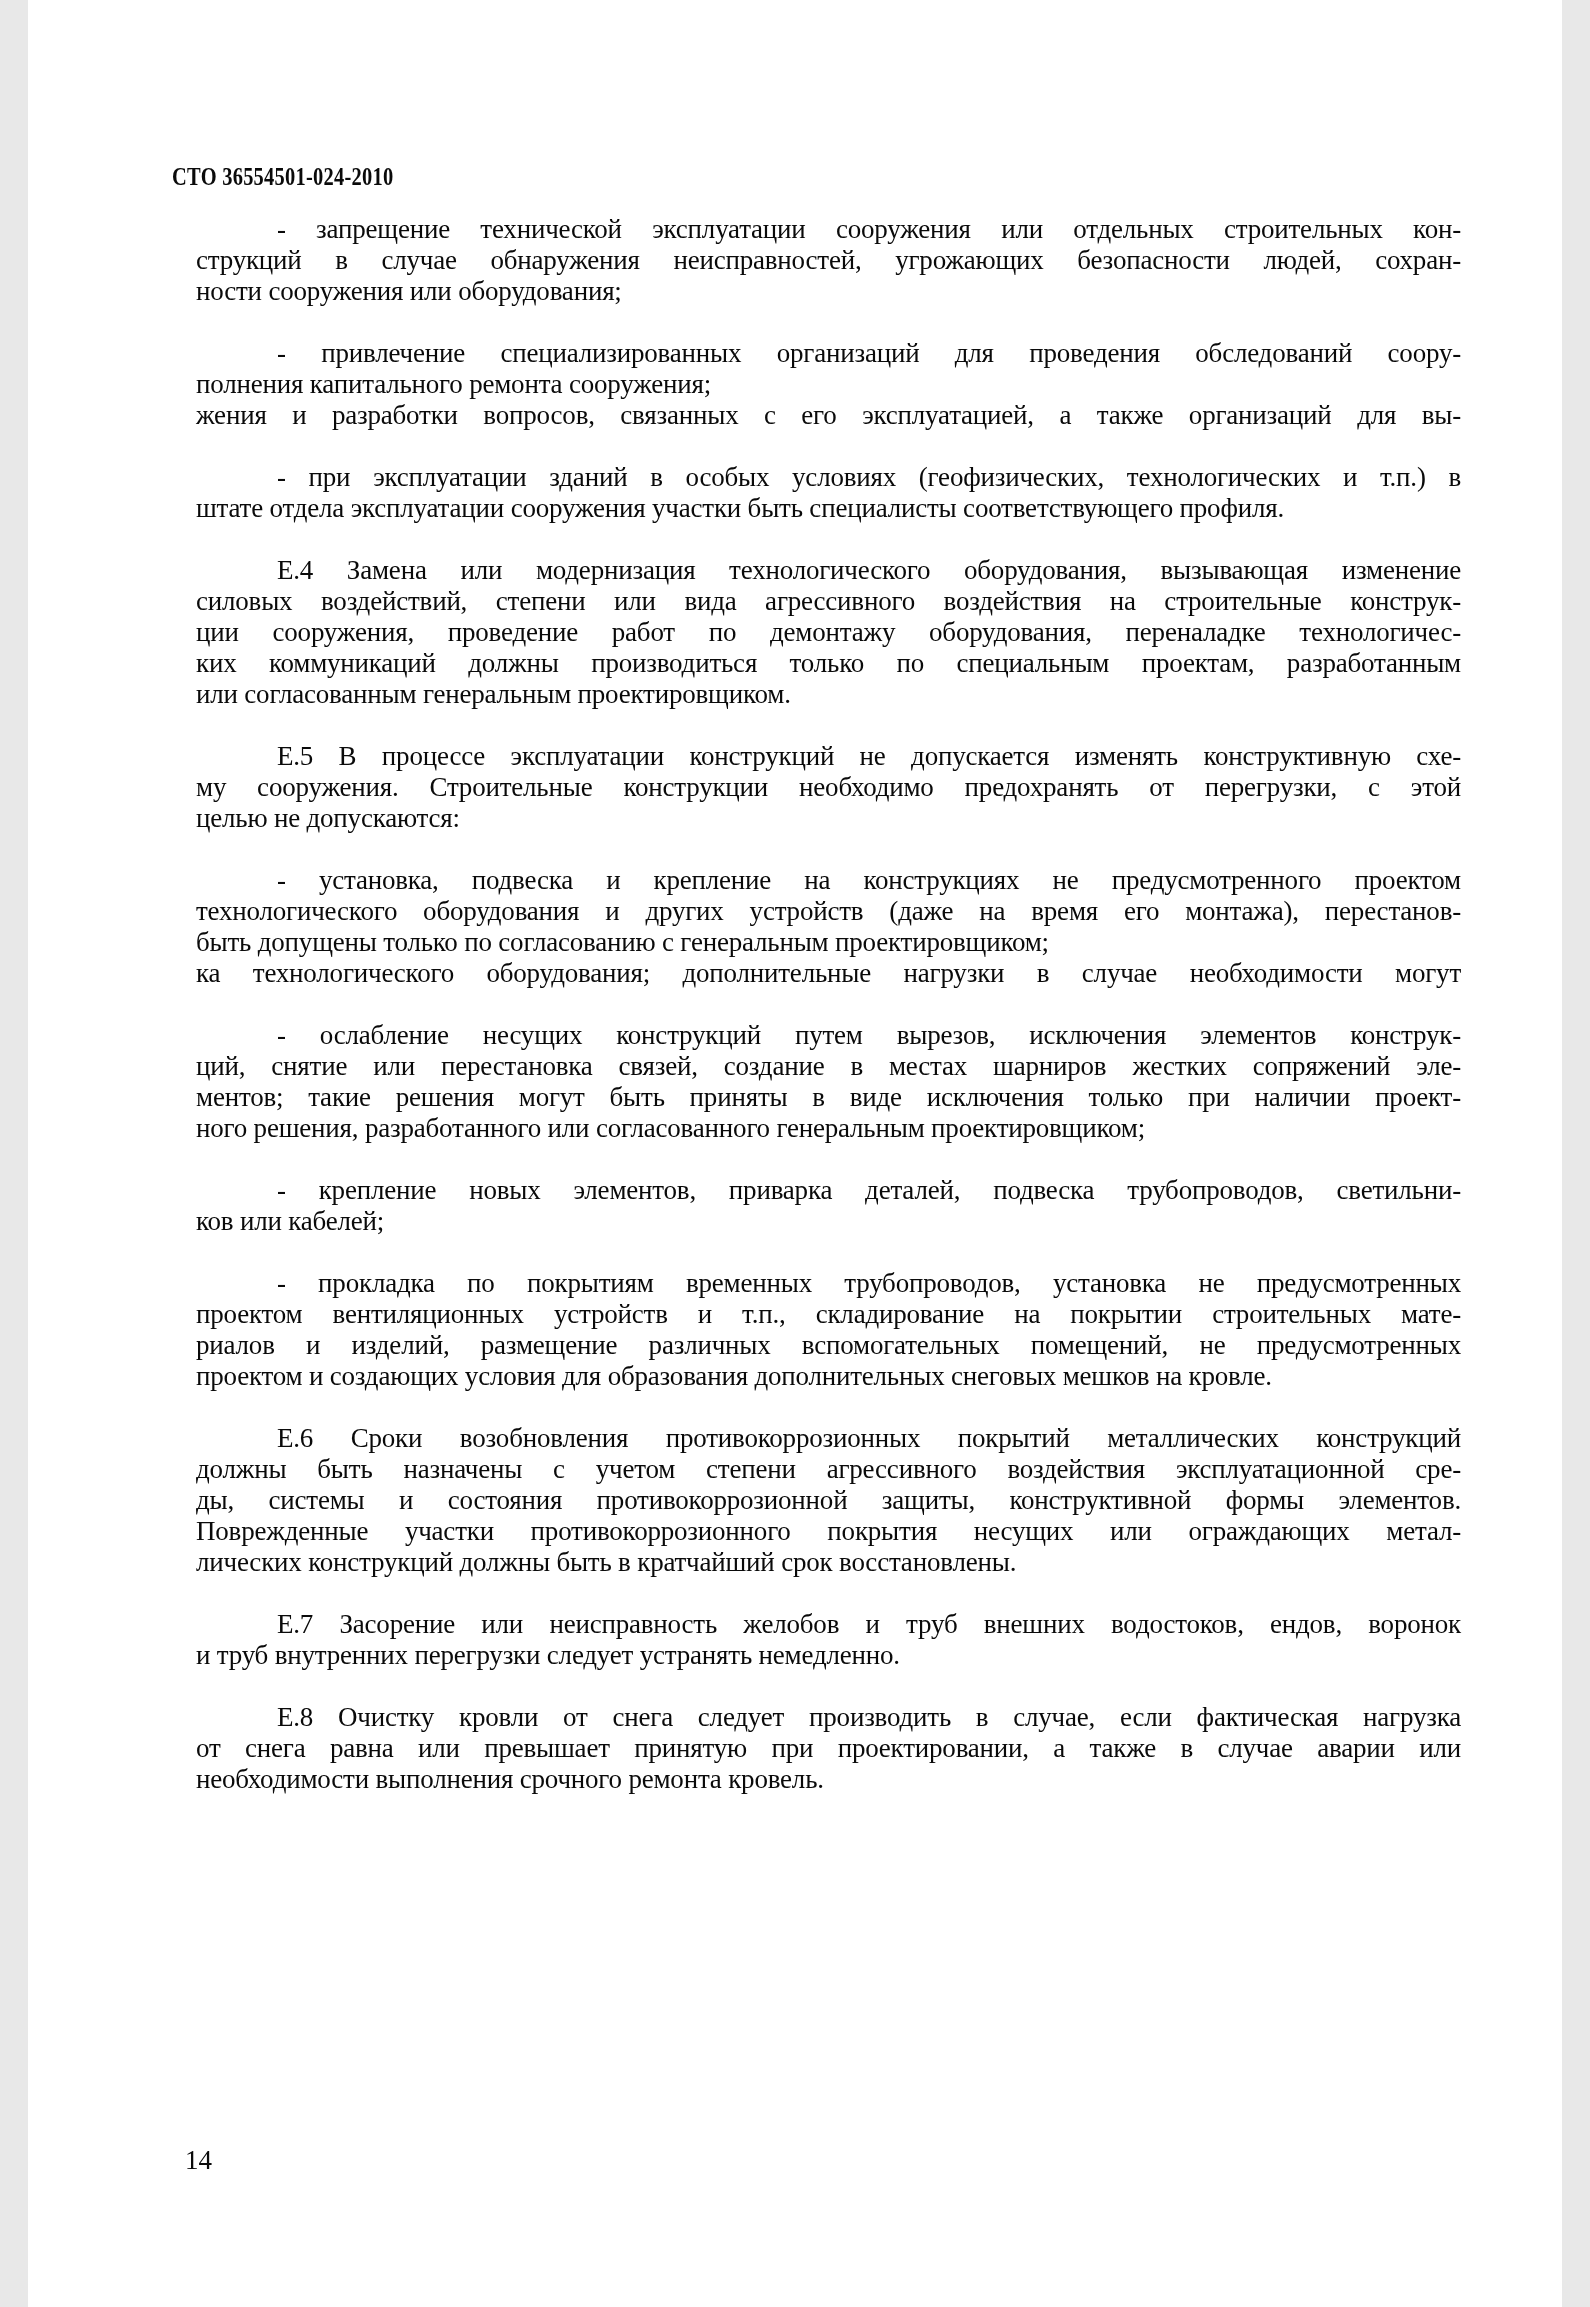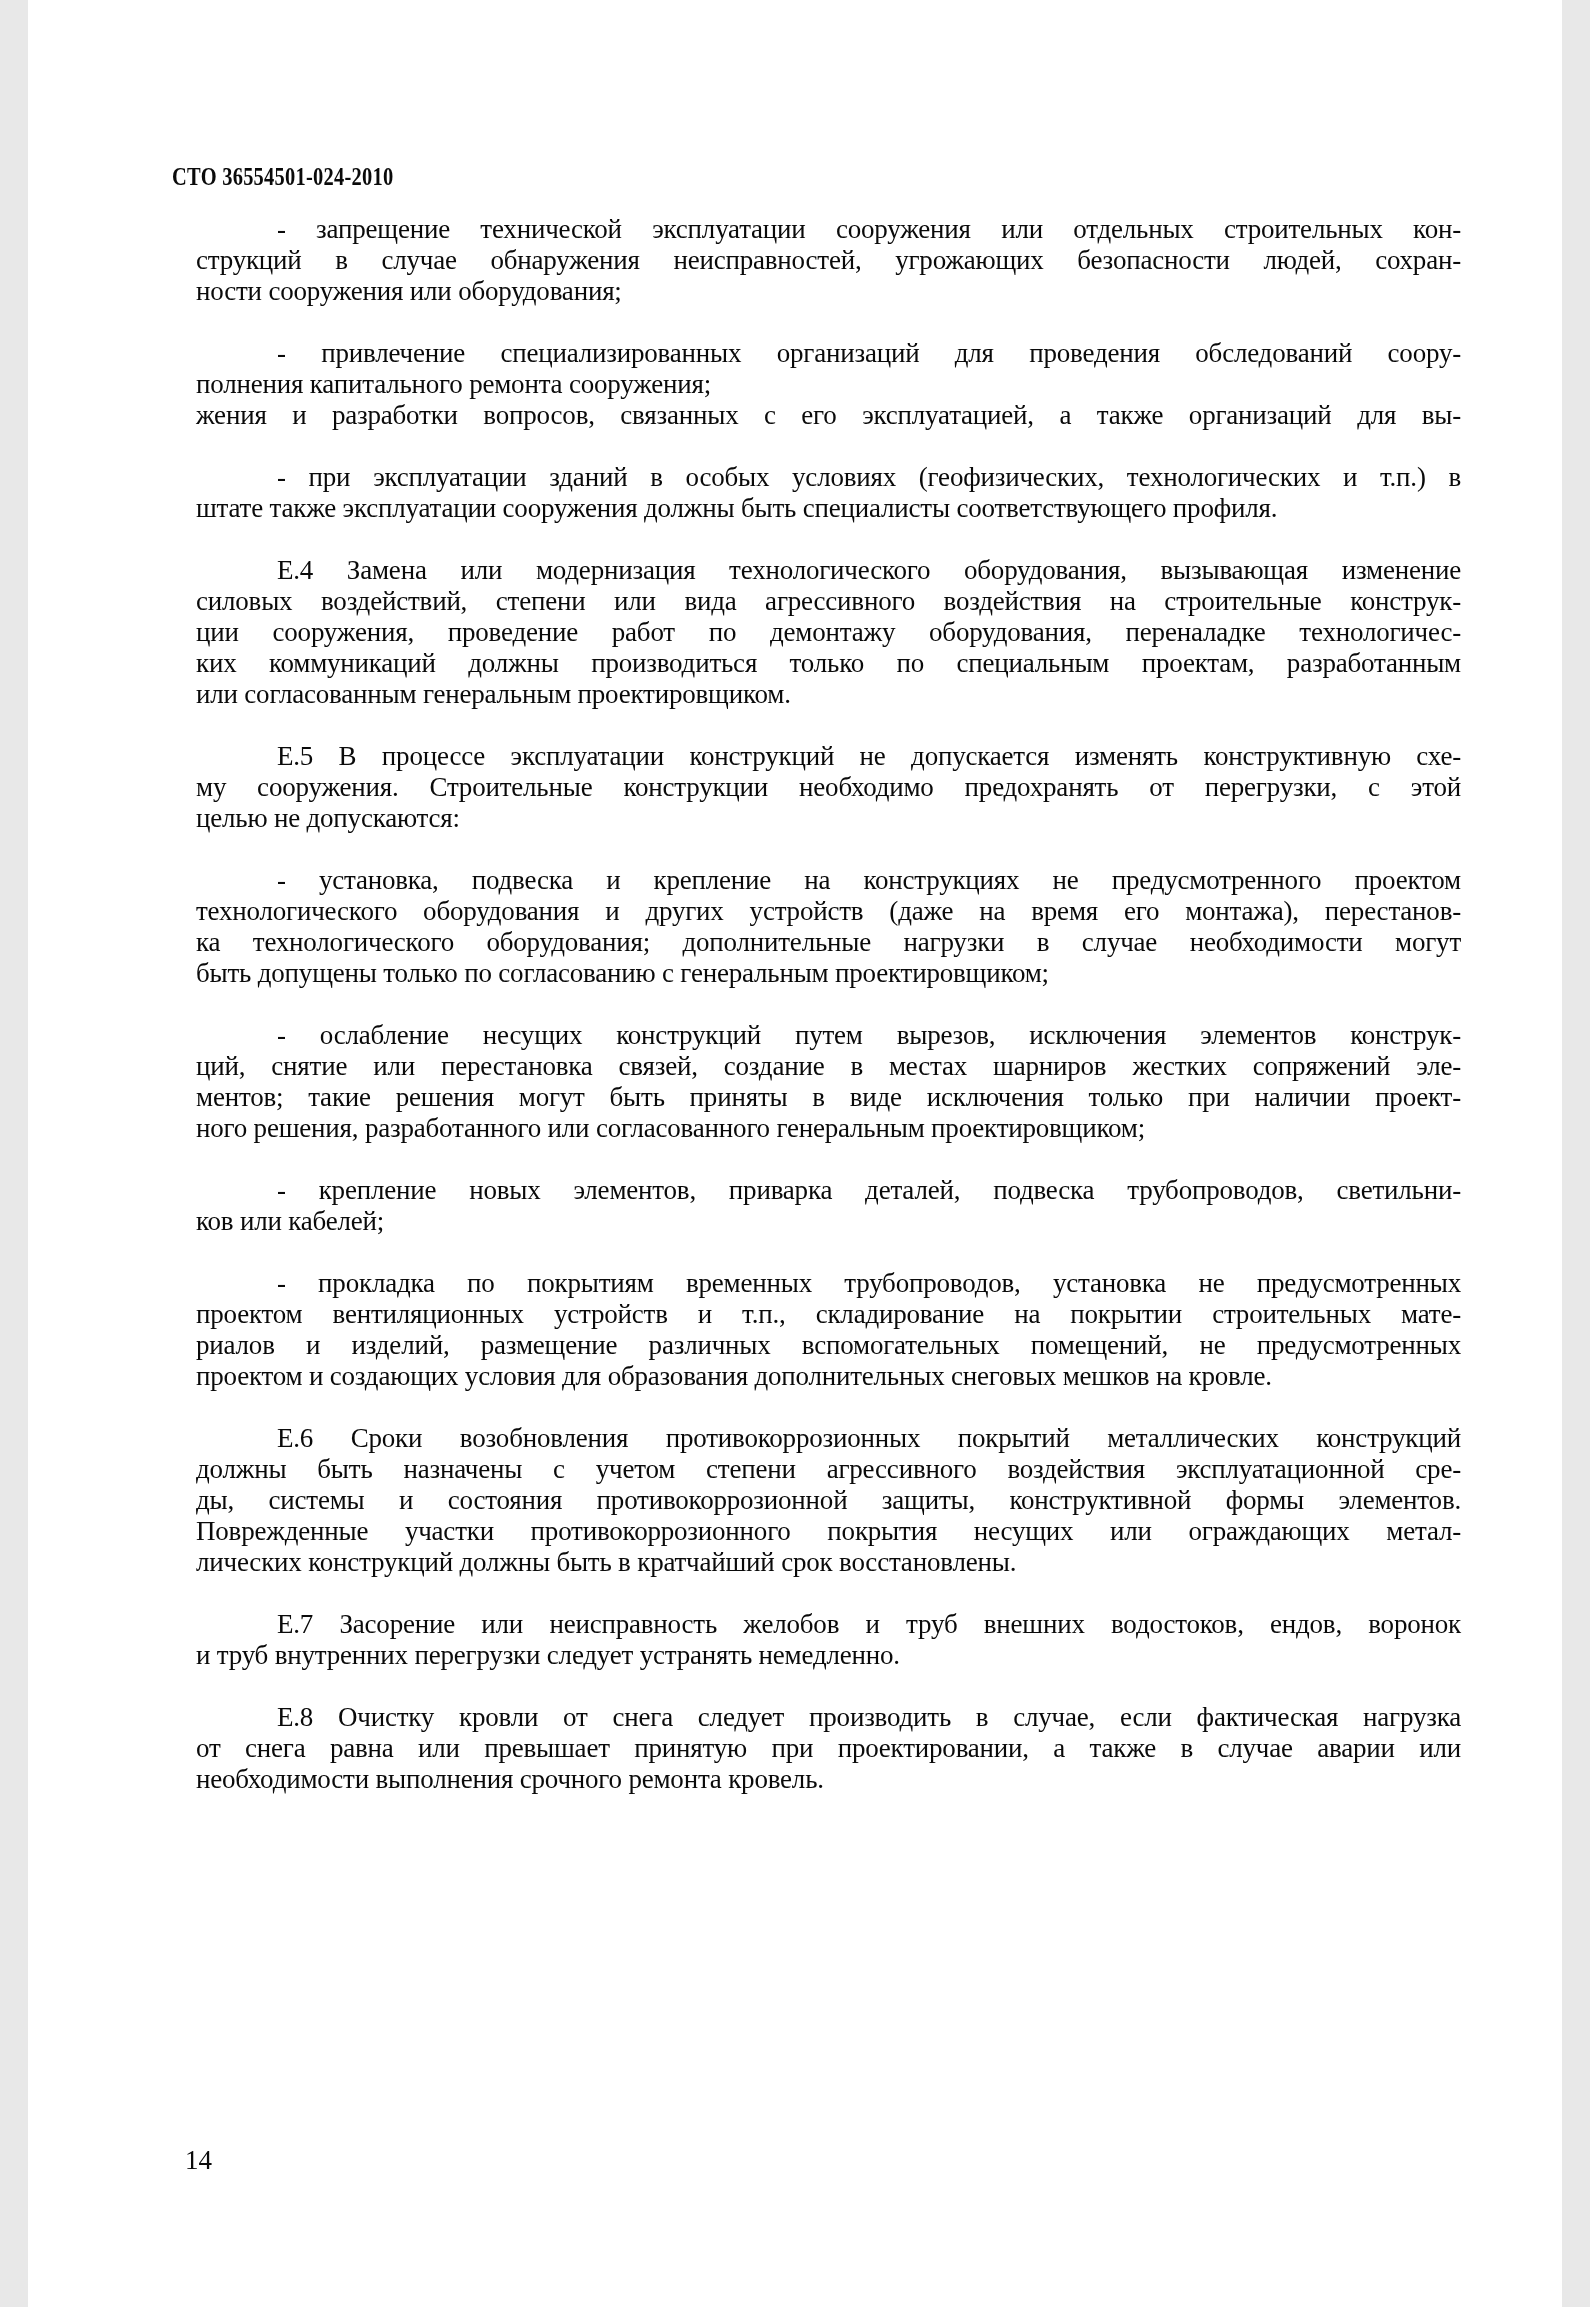--- a/index.html
+++ b/index.html
@@ -70,39 +70,39 @@
         <div class="line">струкций в случае обнаружения неисправностей, угрожающих безопасности людей, сохран-</div>
         <div class="line last">ности сооружения или оборудования;</div>
       </div>
       <div class="para">
         <div class="line first">- привлечение специализированных организаций для проведения обследований соору-</div>
         <div class="line last">полнения капитального ремонта сооружения;</div>
         <div class="line">жения и разработки вопросов, связанных с его эксплуатацией, а также организаций для вы-</div>
       </div>
       <div class="para">
         <div class="line first">- при эксплуатации зданий в особых условиях (геофизических, технологических и т.п.) в</div>
-        <div class="line last">штате также эксплуатации сооружения должны быть специалисты соответствующего профиля.</div>
+        <div class="line last">штате отдела эксплуатации сооружения участки быть специалисты соответствующего профиля.</div>
       </div>
       <div class="para">
         <div class="line first">Е.4 Замена или модернизация технологического оборудования, вызывающая изменение</div>
         <div class="line">силовых воздействий, степени или вида агрессивного воздействия на строительные конструк-</div>
         <div class="line">ции сооружения, проведение работ по демонтажу оборудования, переналадке технологичес-</div>
         <div class="line">ких коммуникаций должны производиться только по специальным проектам, разработанным</div>
         <div class="line last">или согласованным генеральным проектировщиком.</div>
       </div>
       <div class="para">
         <div class="line first">Е.5 В процессе эксплуатации конструкций не допускается изменять конструктивную схе-</div>
         <div class="line">му сооружения. Строительные конструкции необходимо предохранять от перегрузки, с этой</div>
         <div class="line last">целью не допускаются:</div>
       </div>
       <div class="para">
         <div class="line first">- установка, подвеска и крепление на конструкциях не предусмотренного проектом</div>
         <div class="line">технологического оборудования и других устройств (даже на время его монтажа), перестанов-</div>
+        <div class="line last">быть допущены только по согласованию с генеральным проектировщиком;</div>
         <div class="line">ка технологического оборудования; дополнительные нагрузки в случае необходимости могут</div>
-        <div class="line last">быть допущены только по согласованию с генеральным проектировщиком;</div>
       </div>
       <div class="para">
         <div class="line first">- ослабление несущих конструкций путем вырезов, исключения элементов конструк-</div>
         <div class="line">ций, снятие или перестановка связей, создание в местах шарниров жестких сопряжений эле-</div>
         <div class="line">ментов; такие решения могут быть приняты в виде исключения только при наличии проект-</div>
         <div class="line last">ного решения, разработанного или согласованного генеральным проектировщиком;</div>
       </div>
       <div class="para">
         <div class="line first">- крепление новых элементов, приварка деталей, подвеска трубопроводов, светильни-</div>
         <div class="line last">ков или кабелей;</div>

